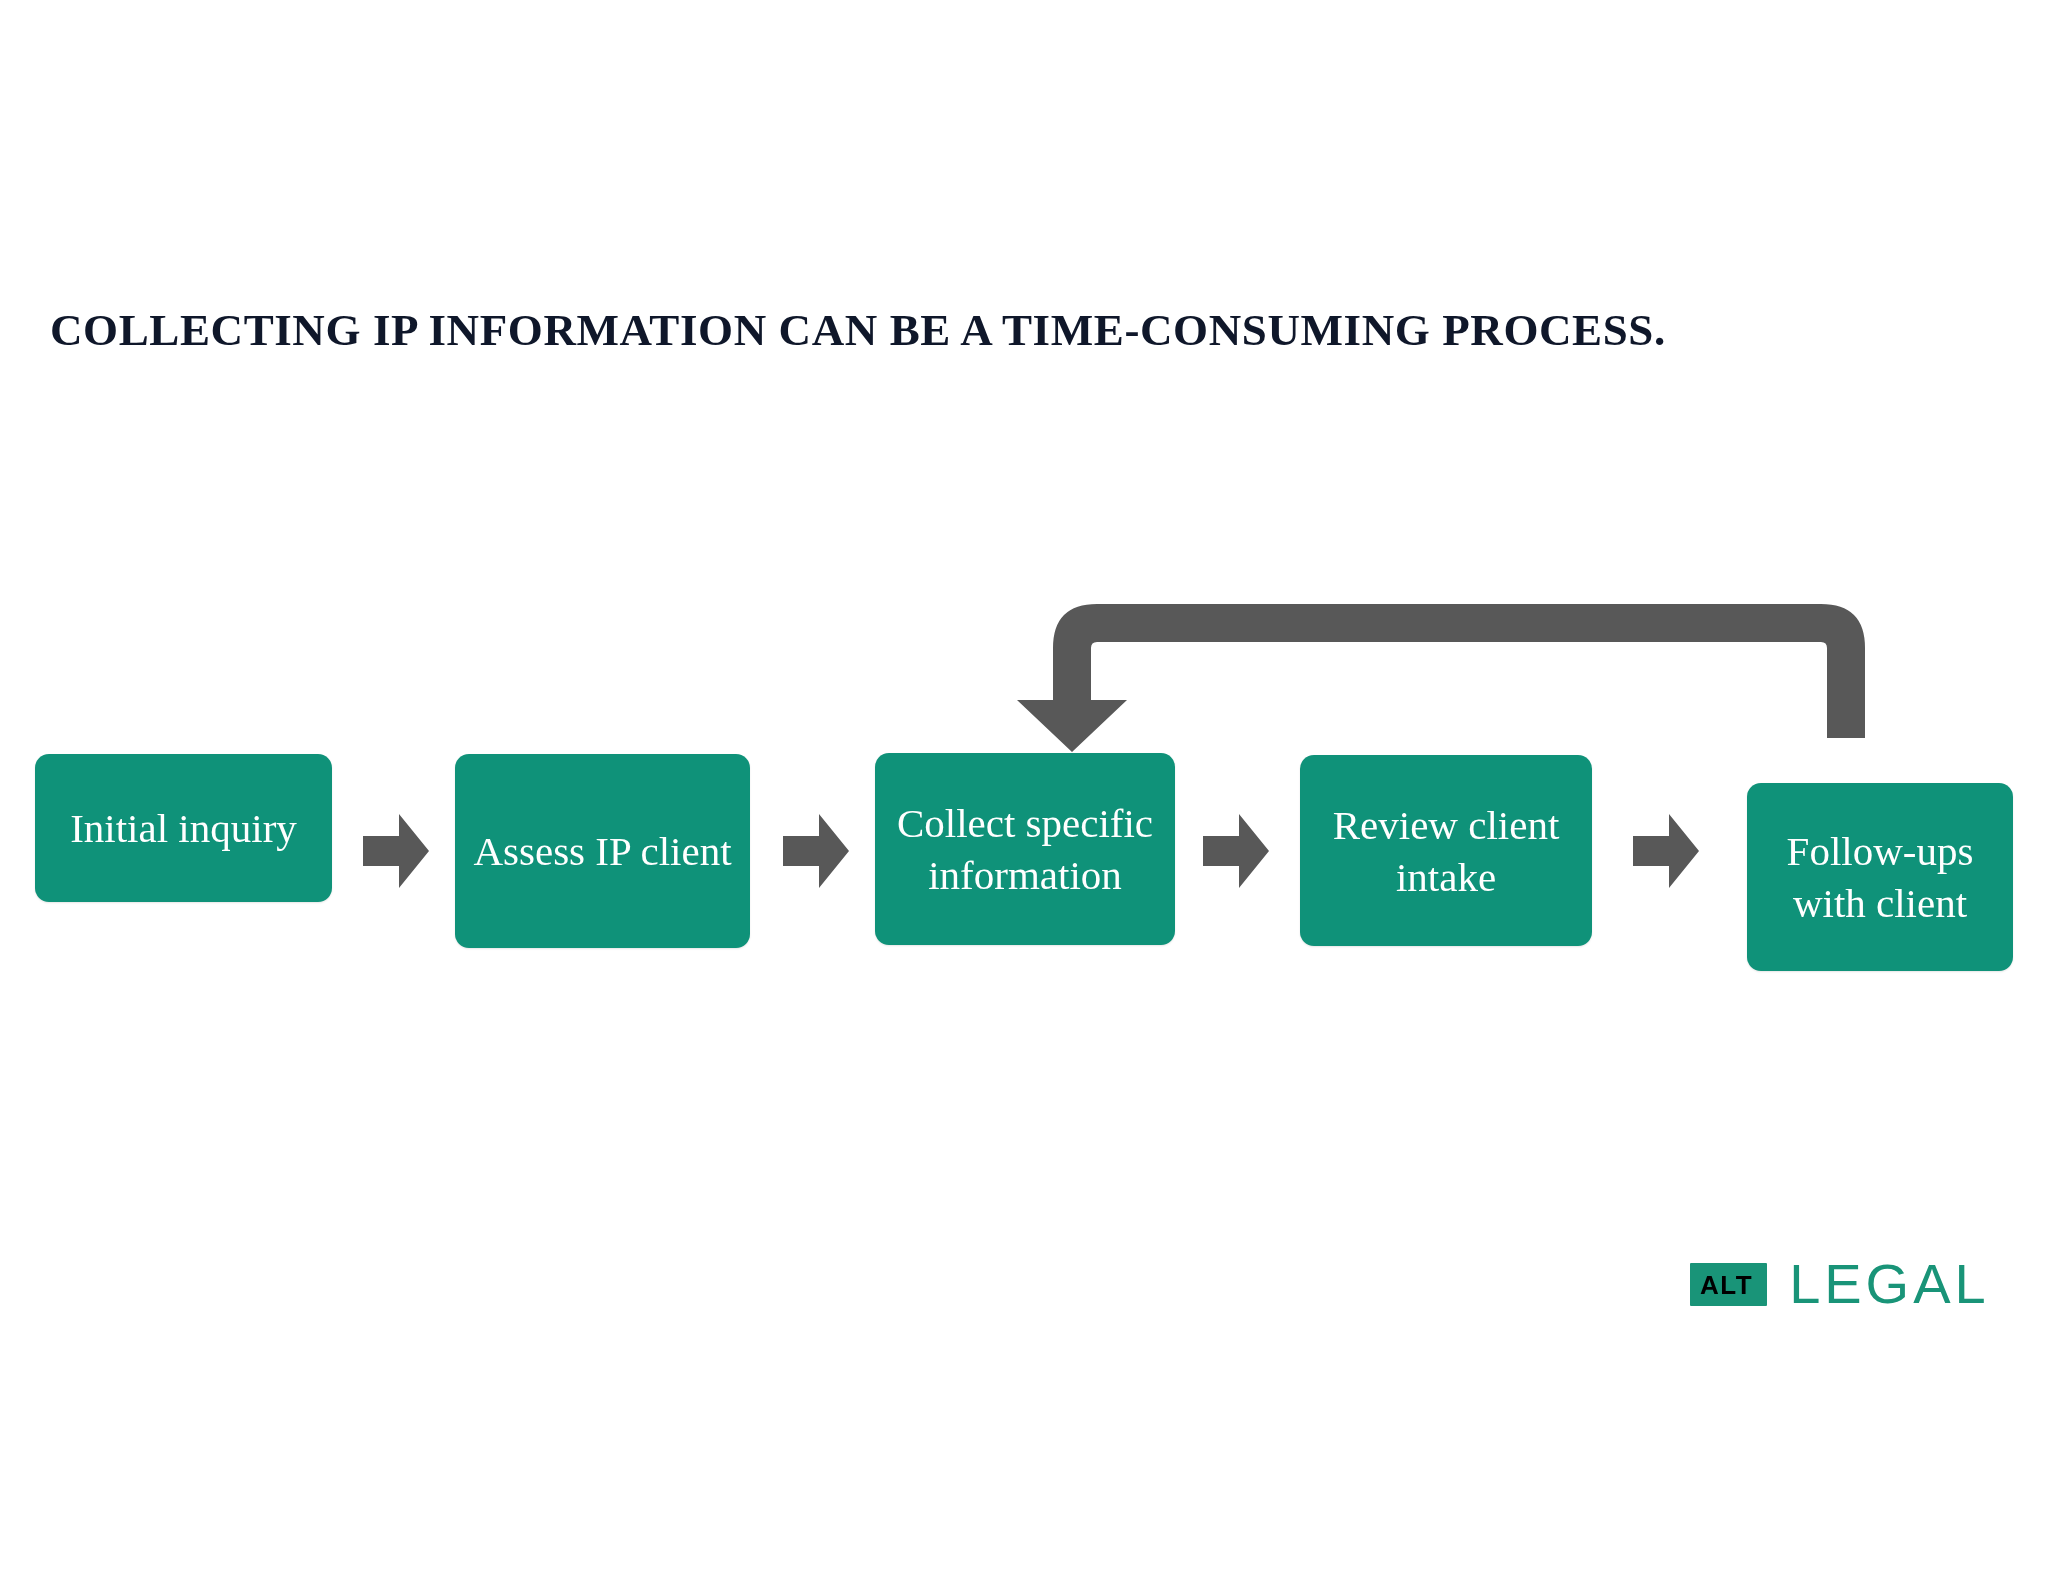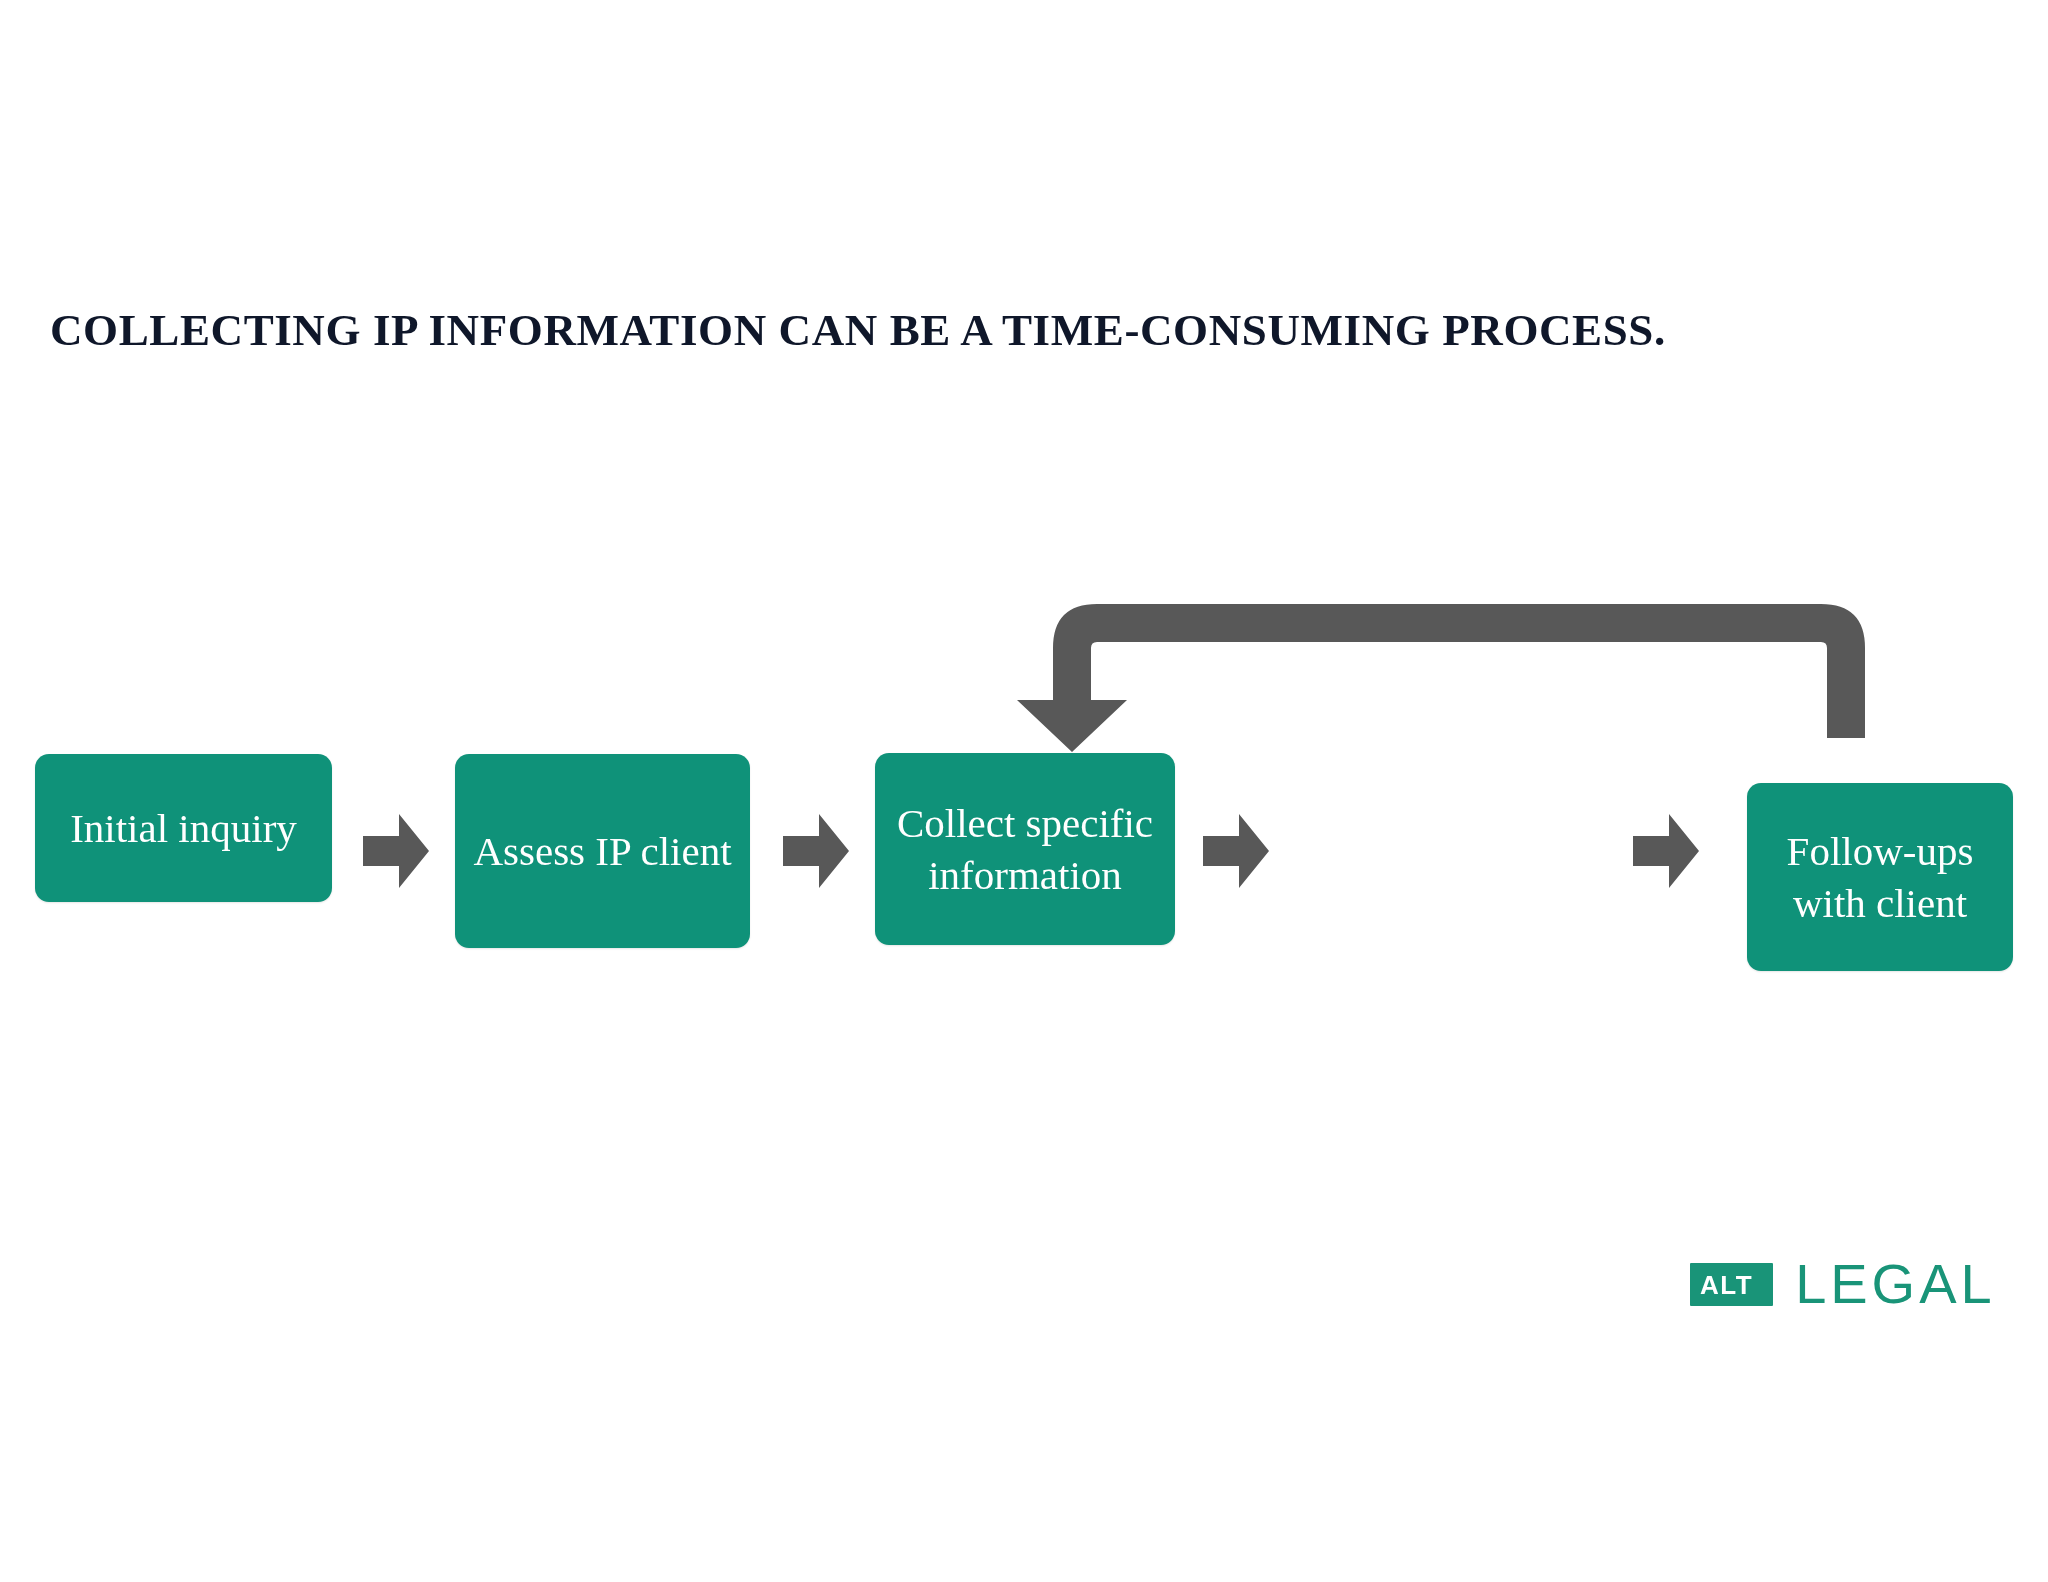--- a/index.html
+++ b/index.html
@@ -100,27 +100,27 @@
   #logo {
     position: absolute;
     left: 1690px;
     top: 1258px;
     height: 52px;
     display: flex;
     align-items: center;
   }
   #logo-badge {
     background: #199478;
-    color: #ffffff;
+    color: #000000;
     font-family: "Liberation Sans", sans-serif;
     font-weight: bold;
     font-size: 26px;
     letter-spacing: 1.5px;
     line-height: 1;
-    padding: 9px 20px 8px 10px;
+    padding: 9px 14px 8px 10px;
     border-radius: 1px;
   }
   #logo-word {
     color: #199478;
     font-family: "Liberation Sans", sans-serif;
     font-weight: normal;
     font-size: 56px;
     letter-spacing: 4px;
     line-height: 1;
     margin-left: 22px;
@@ -179,20 +179,23 @@
     <div class="node node-3">
       <span class="node-label">Collect specific information</span>
     </div>
 
     <div class="step-arrow arrow-3">
       <svg viewBox="0 0 66 78" xmlns="http://www.w3.org/2000/svg" aria-hidden="true">
         <path d="M 0 24 L 36 24 L 36 2 L 66 39 L 36 76 L 36 54 L 0 54 Z" fill="#585858"></path>
       </svg>
     </div>
 
+    <div class="node node-4">
+      <span class="node-label">Review client intake</span>
+    </div>
 
     <div class="step-arrow arrow-4">
       <svg viewBox="0 0 66 78" xmlns="http://www.w3.org/2000/svg" aria-hidden="true">
         <path d="M 0 24 L 36 24 L 36 2 L 66 39 L 36 76 L 36 54 L 0 54 Z" fill="#585858"></path>
       </svg>
     </div>
 
     <div class="node node-5">
       <span class="node-label">Follow-ups with client</span>
     </div>

